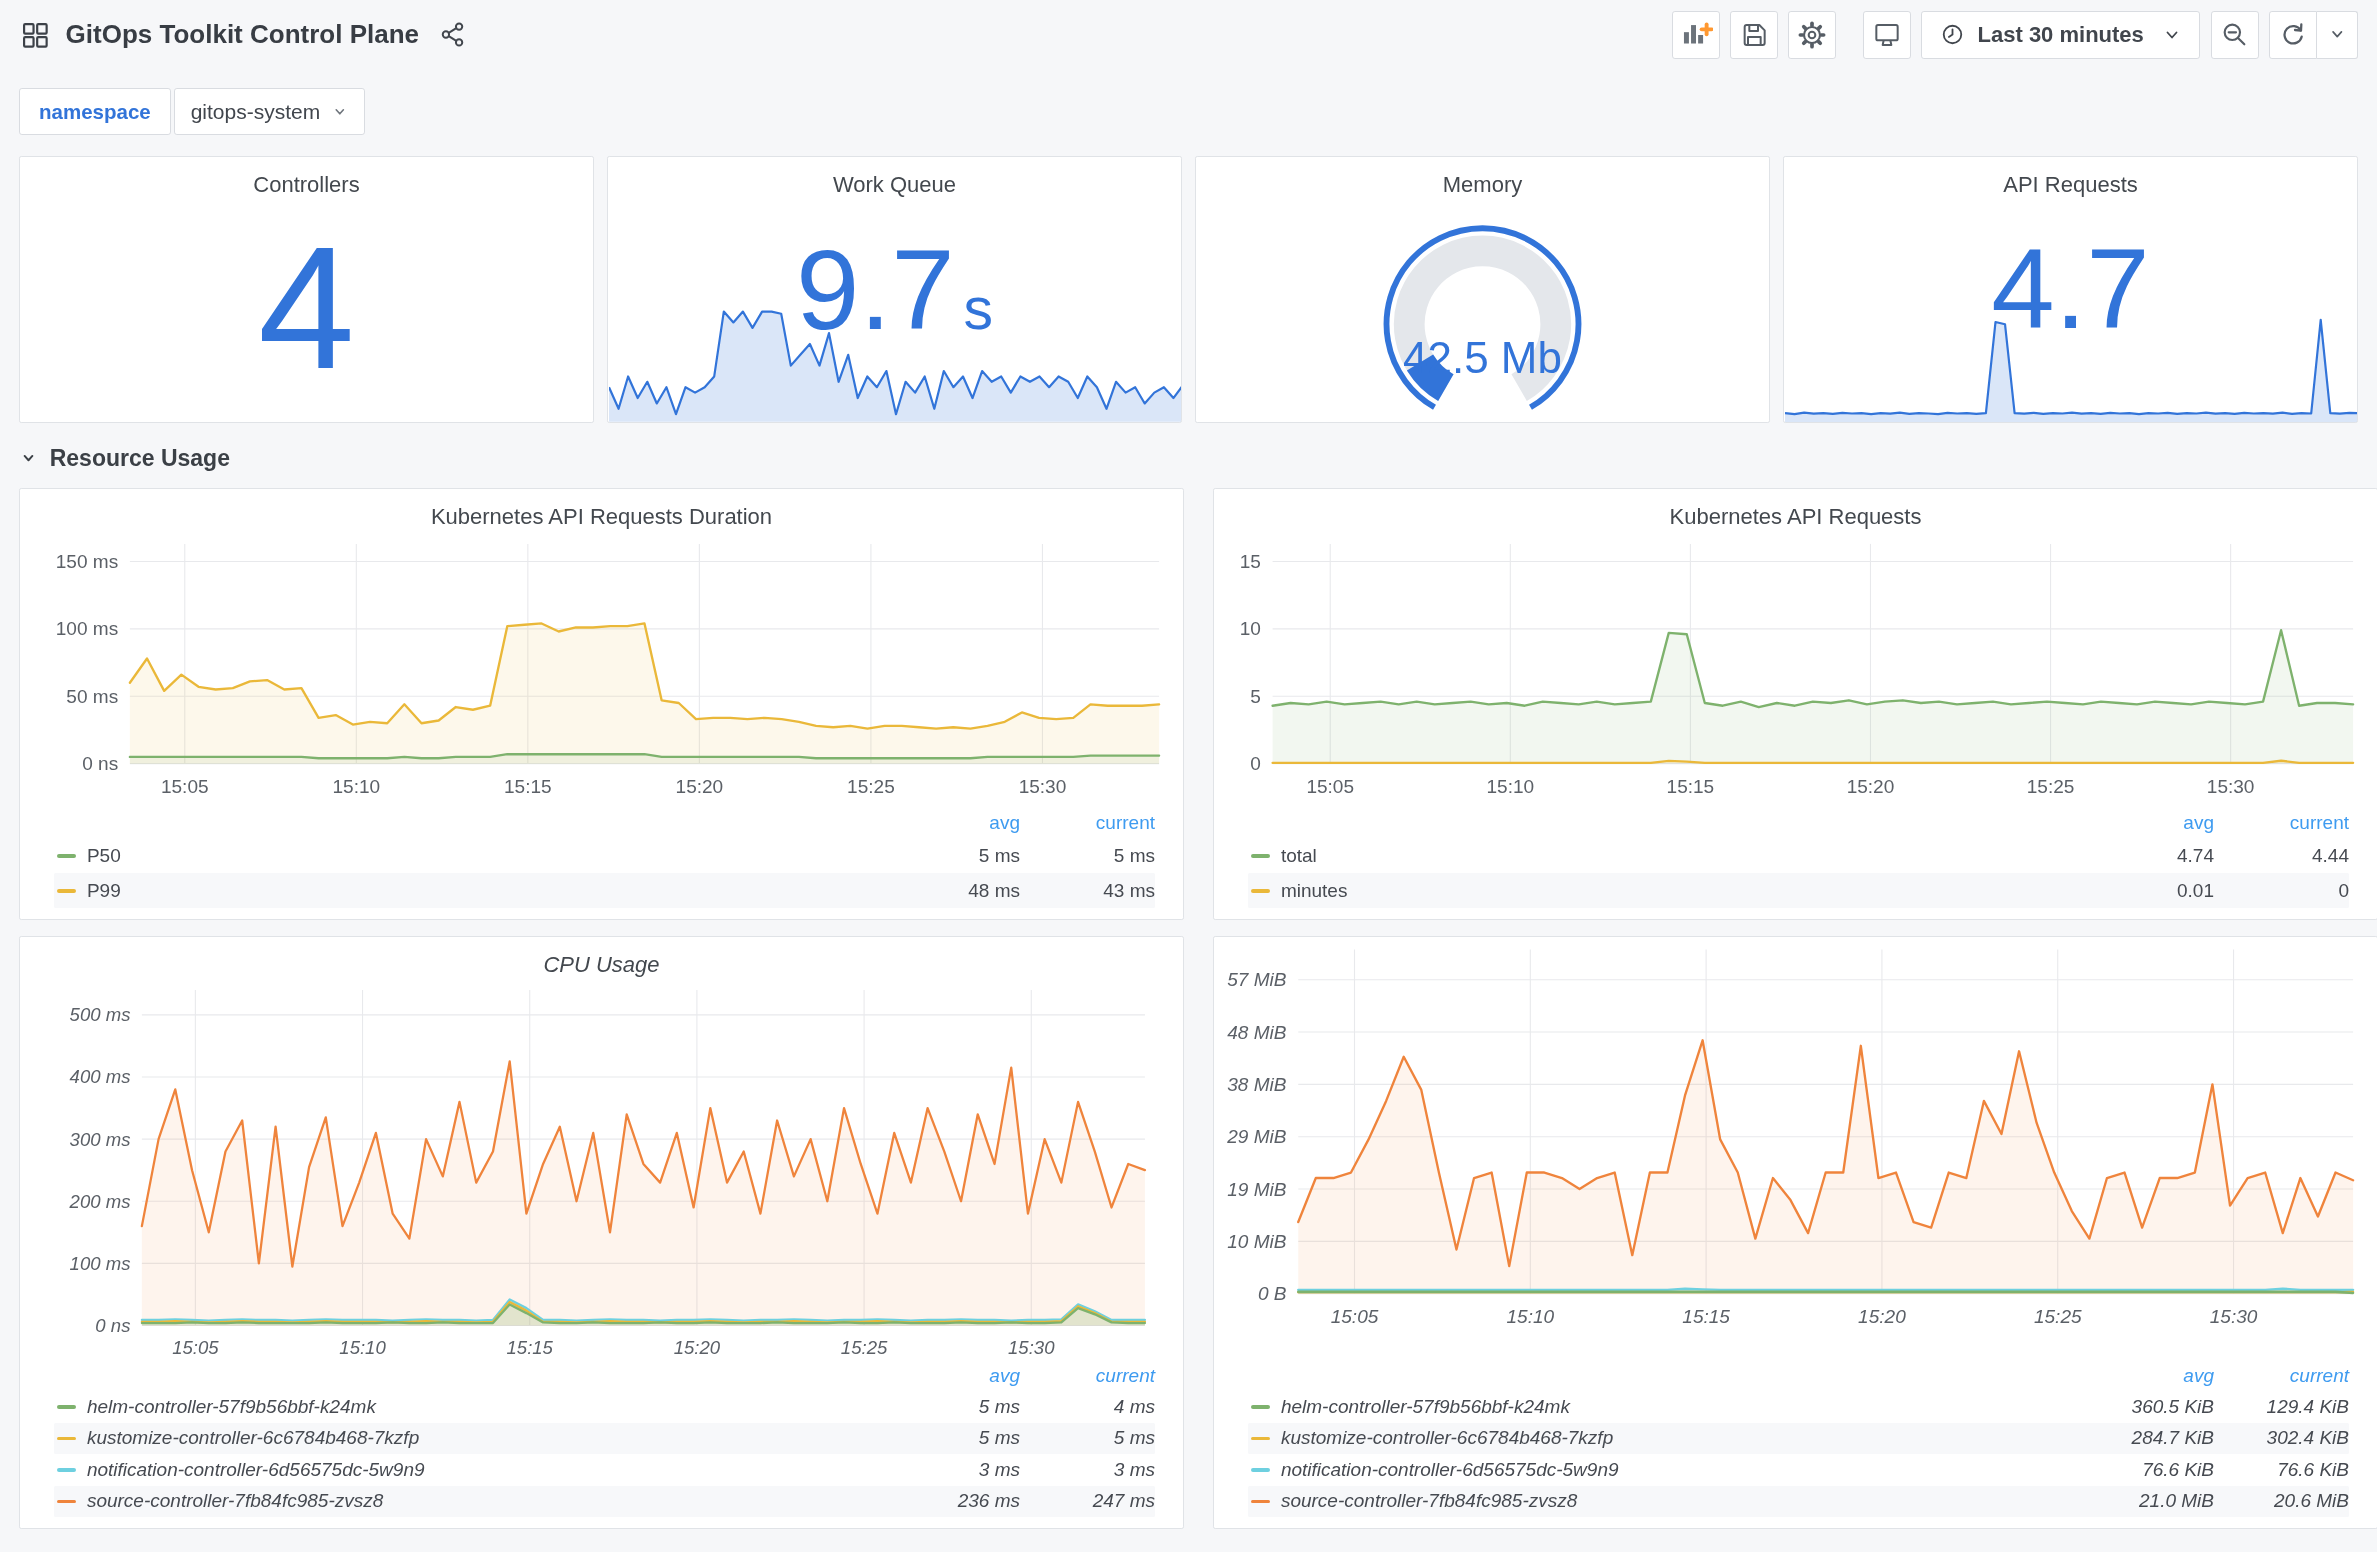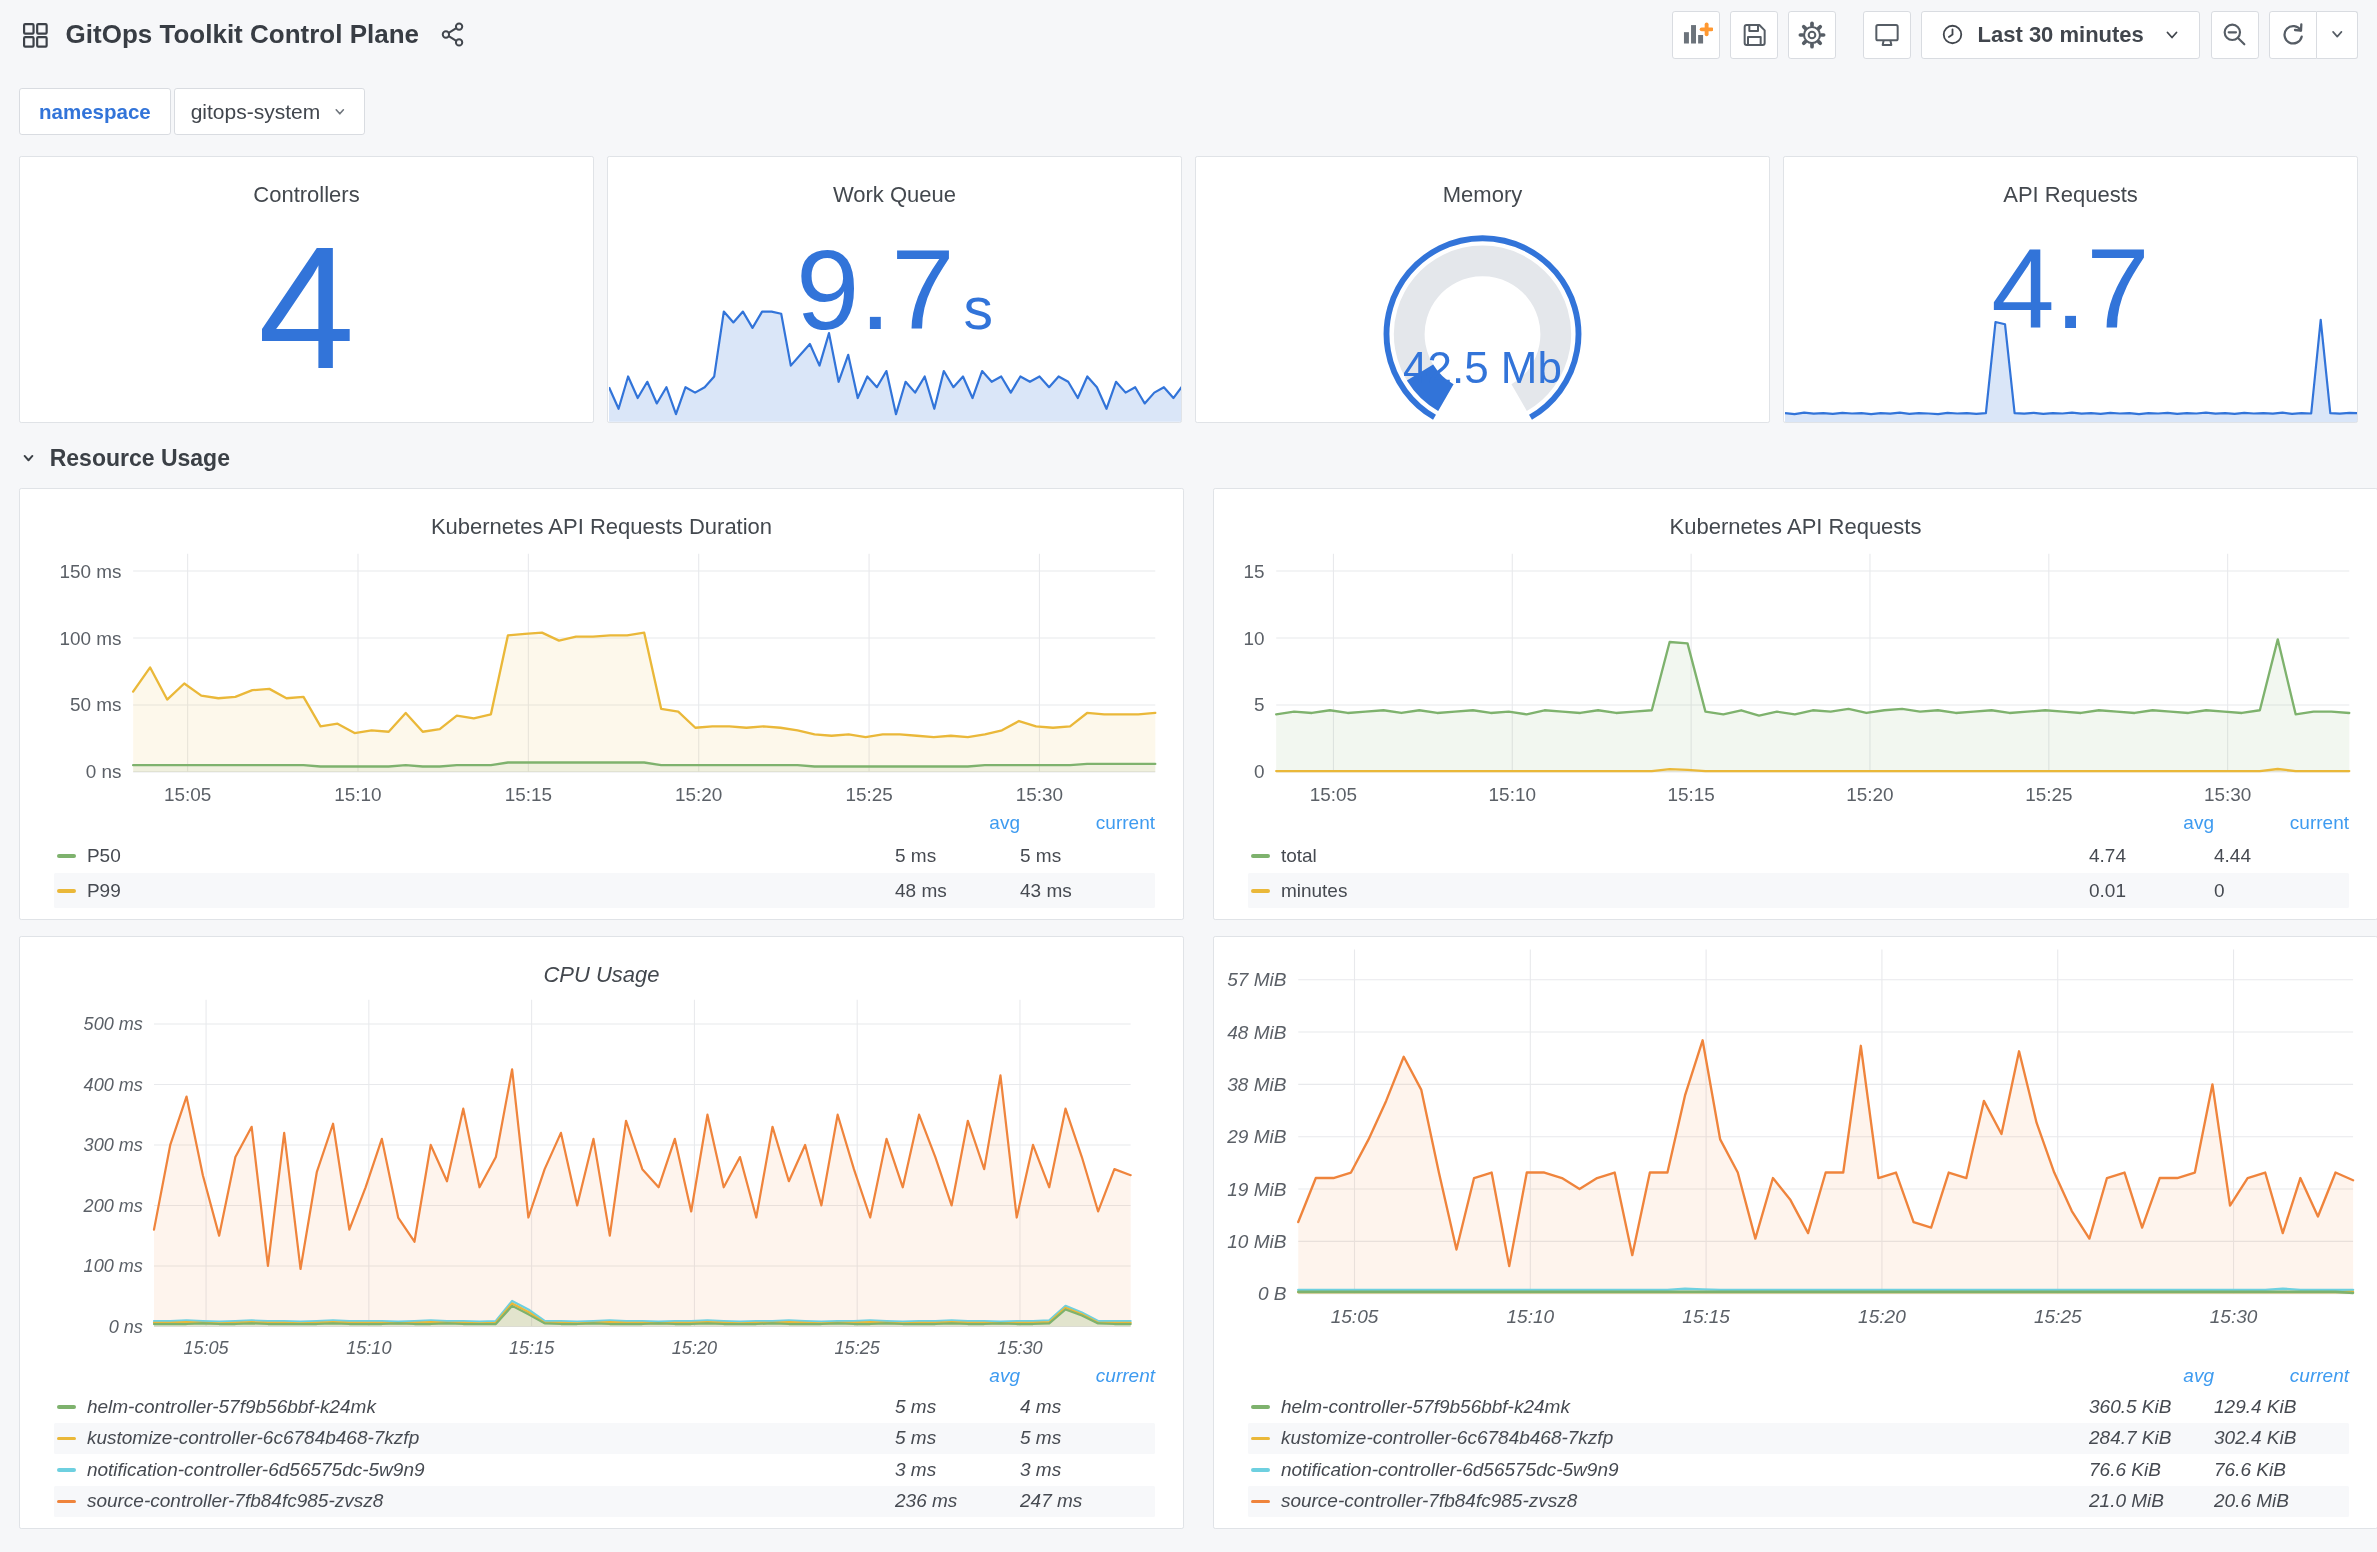--- a/index.html
+++ b/index.html
@@ -36,21 +36,21 @@
     color:#3274D9; font-size:20.5px; font-weight:600;
   }
   .var-value {
     height:47px; display:flex; align-items:center; gap:10.3px; padding:0 16px;
     background:#fff; border:0.7px solid #d9dce1; border-radius:2.9px;
     color:#41464d; font-size:21px;
   }
 
   
   .panel { background:#fff; border:0.7px solid #e0e3e7; border-radius:2.2px; position:relative; }
-  .ptitle { text-align:center; font-size:22px; font-weight:500; color:#43484e; padding-top:25px; flex:none; }
+  .ptitle { text-align:center; font-size:22px; font-weight:500; color:#43484e; padding-top:15px; flex:none; }
 
   .statrow { display:flex; gap:13px; margin:20.5px 19px 0; }
   .stat { width:576px; height:267px; overflow:hidden; }
   .center-abs { position:absolute; left:0; right:0; text-align:center; z-index:2; }
   .bigval { color:#3274D9; font-weight:500; line-height:1; }
   .v-controllers { font-size:174px; top:57%; transform:translateY(-50%); }
   .v-mid { font-size:114px; top:50%; transform:translateY(-50%); }
   .unit { font-size:59px; font-weight:500; margin-left:8.8px; }
   .spark { position:absolute; left:0.7px; right:0.7px; bottom:0; z-index:1; }
   .gauge-wrap { display:flex; justify-content:center; }
@@ -66,21 +66,21 @@
   
   .legend { margin-top:auto; padding:0 28px 10.3px 34px; font-size:19px; }
   .lhead { display:flex; justify-content:flex-end; align-items:center; height:31px; color:#3e9bf0; font-weight:500; }
   .lhead .c1 { width:125px; text-align:right; }
   .lhead .c2 { width:135px; text-align:right; }
   .lrow { display:flex; align-items:center; height:35px; padding-left:2.9px; border-radius:1.5px; }
   .h3 .lrow { height:31.5px; }
   .lrow.stripe { background:#f7f8fa; }
   .dash { width:19px; height:3.7px; border-radius:2.2px; margin-right:11px; flex:none; }
   .lname { flex:1; color:#464a51; }
-  .lval { width:125px; color:#464a51; }
+  .lval { width:125px; text-align:right; color:#464a51; }
   .lval.c2 { width:135px; }
   .axis { font-size:26px; fill:#5b6067; }
 </style>
 </head>
 <body>
 
 <div class="topbar">
   <span style="color:#3c4148;">
     <svg width="32" height="32" viewBox="0 0 44 44" fill="none" stroke="currentColor" stroke-width="3">
       <rect x="7" y="7" width="13" height="13" rx="1.5"></rect>

